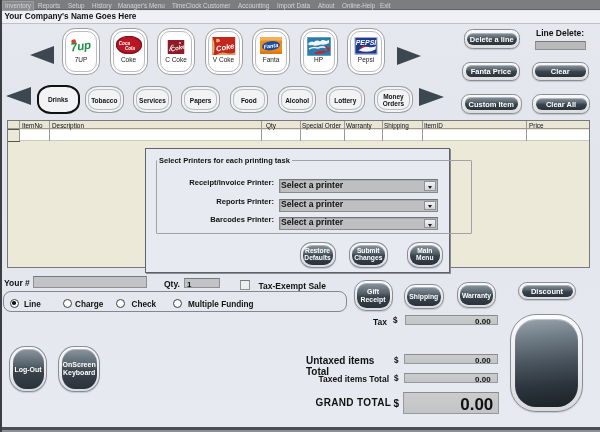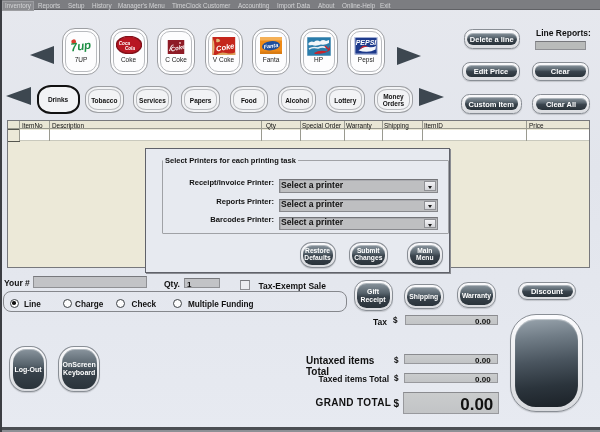--- a/index.html
+++ b/index.html
@@ -28,21 +28,21 @@
 .db .in { position:absolute; left:2.5px; top:2.5px; right:2.5px; bottom:2.5px; background:linear-gradient(#8a959e 0%, #57636c 40%, #39434c 55%, #2a333a 100%); box-shadow:inset 0 1px 0 rgba(255,255,255,0.35); }
 .db .tx { position:absolute; left:0; right:0; top:50%; transform:translateY(-50%); text-align:center; color:#fff; font-weight:bold; }
 
 #grid { left:7px; top:120px; width:583px; height:148px; background:#ece9d8; border:1px solid #77787c; }
 #grid .hdr { position:absolute; left:0; top:0; right:0; height:8px; background:#e9e6d5; border-bottom:1px solid #9a9a90; font-size:6.4px; color:#111; }
 #grid .row { position:absolute; left:0; top:9px; right:0; height:11px; background:#ffffff; border-bottom:1px solid #c9c9bd; }
 .gv { position:absolute; top:0; width:1px; background:#9a9a90; }
 #grid .hdr span { position:absolute; top:0.5px; }
 
 #dlg { left:145px; top:148px; width:305px; height:125px; background:#e7eaf0; border:1px solid #60626a; box-shadow:1px 1px 0 #8a8c92; }
-#dlg fieldset { position:absolute; left:16px; top:7px; width:287px; height:78px; border:1px solid #a0a2a6; border-radius:1px; }
+#dlg fieldset { position:absolute; left:10px; top:7px; width:316px; height:78px; border:1px solid #a0a2a6; border-radius:1px; }
 #dlg legend { margin-left:0px; padding:0 2px; font-size:7.5px; font-weight:bold; color:#111; }
 .dlbl { position:absolute; font-size:7.6px; font-weight:bold; color:#111; text-align:right; }
 .combo { position:absolute; height:13px; background:#bebfc1; border:1px solid #87888c; border-top-color:#737478; box-shadow:inset 1px 1px 0 #aaabaf;padding-left:24px; }
 .combo .t { position:absolute; left:1px; top:-0.5px; font-size:8.6px; font-weight:bold; color:#111; }
 .combo .btn { position:absolute; right:1px; top:1px; bottom:1px; width:12px; background:linear-gradient(#f2f2f5,#d4d5d9); border:1px solid #909195; }
 .combo .btn:after { content:""; position:absolute; left:2.8px; top:3.8px; border:2.8px solid transparent; border-top:3.8px solid #1a1a1a; }
 
 .gbox { position:absolute; background:#c2c3c6; border:1px solid #8f9094; border-top-color:#77787c; }
 
 .radio { position:absolute; width:9px; height:9px; border-radius:50%; background:#fdfdfd; border:1.5px solid #3c4146; }
@@ -63,20 +63,23 @@
       <span style="left:92px;">History</span>
       <span style="left:118px;">Manager's Menu</span>
       <span style="left:172px;">TimeClock</span>
       <span style="left:203px;">Customer</span>
       <span style="left:238px;">Accounting</span>
       <span style="left:277px;">Import Data</span>
       <span style="left:318px;">About</span>
       <span style="left:342px;">Online-Help</span>
       <span style="left:380px;">Exit</span>
   </div>
+  <div id="titlebar" class="abs">
+      <div>Your Company's Name Goes Here</div>
+    </div>
 
   <div class="arrL" style="left:30px; top:46px; border-top:9.5px solid transparent; border-bottom:9.5px solid transparent; border-right:24px solid #3d4750;"></div>
   <div class="arrR" style="left:397px; top:47px; border-top:9.5px solid transparent; border-bottom:9.5px solid transparent; border-left:24px solid #3d4750;"></div>
 
   <div class="arrL" style="left:6px; top:87px; border-top:9.5px solid transparent; border-bottom:9.5px solid transparent; border-right:25px solid #3d4750;"></div>
   <div class="arrR" style="left:419px; top:88px; border-top:9.5px solid transparent; border-bottom:9.5px solid transparent; border-left:25px solid #3d4750;"></div>
 
   <div id="products">
     <div class="pbtn" style="left:62px; top:28px;">
         <div class="in"></div>
@@ -210,25 +213,25 @@
     <div class="gv" style="left:374px; height:20px;"></div>
     <div class="gv" style="left:414px; height:20px;"></div>
     <div class="gv" style="left:518px; height:20px;"></div>
   </div>
 
   <div id="rightbtns">
     <div class="db" style="left:463.5px; top:29px; width:56.5px; height:19.5px; border-radius:8.5px;">
         <div class="in" style="border-radius:6px;"></div>
         <div class="tx" style="font-size:7.5px;">Delete a line</div>
       </div>
-    <div class="blbl" style="left:536px; top:28px; font-size:8.5px;">Line Reports:</div>
+    <div class="blbl" style="left:536px; top:28px; font-size:8.5px;">Line Delete:</div>
     <div class="gbox" style="left:535px; top:40.5px; width:51px; height:9.5px; background:#b9bbba;"></div>
     <div class="db" style="left:462px; top:61.5px; width:58px; height:19px; border-radius:8px;">
         <div class="in" style="border-radius:5.5px;"></div>
-        <div class="tx" style="font-size:7.5px;">Edit Price</div>
+        <div class="tx" style="font-size:7.5px;">Fanta Price</div>
       </div>
     <div class="db" style="left:531.5px; top:61.5px; width:57.5px; height:19px; border-radius:8px;">
         <div class="in" style="border-radius:5.5px;"></div>
         <div class="tx" style="font-size:7.5px;">Clear</div>
       </div>
     <div class="db" style="left:461px; top:93.5px; width:60.5px; height:20px; border-radius:8.5px;">
         <div class="in" style="border-radius:6px;"></div>
         <div class="tx" style="font-size:7.5px;">Custom Item</div>
       </div>
     <div class="db" style="left:532px; top:94px; width:58px; height:19.5px; border-radius:8.5px;">

